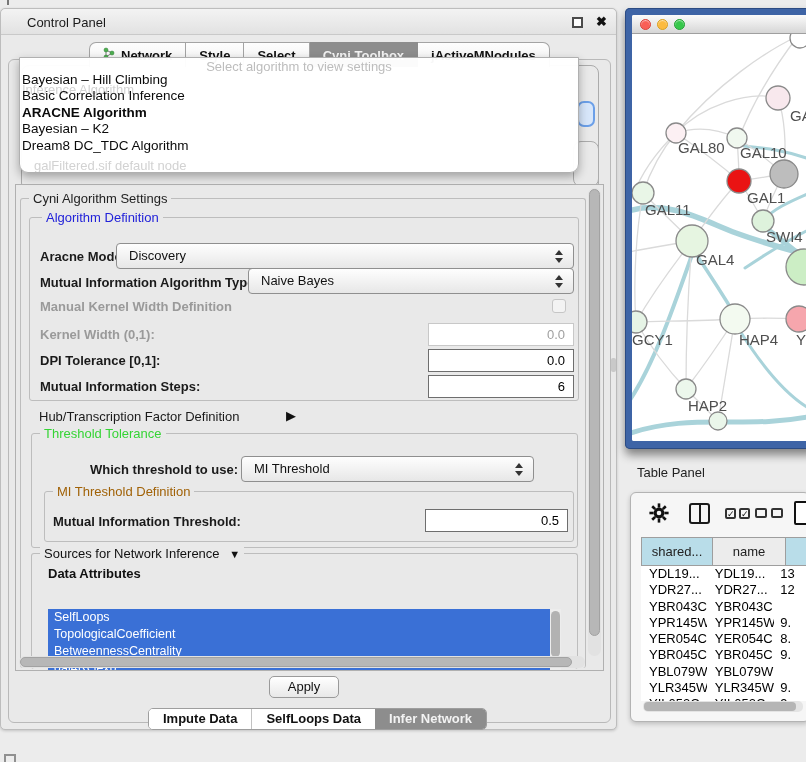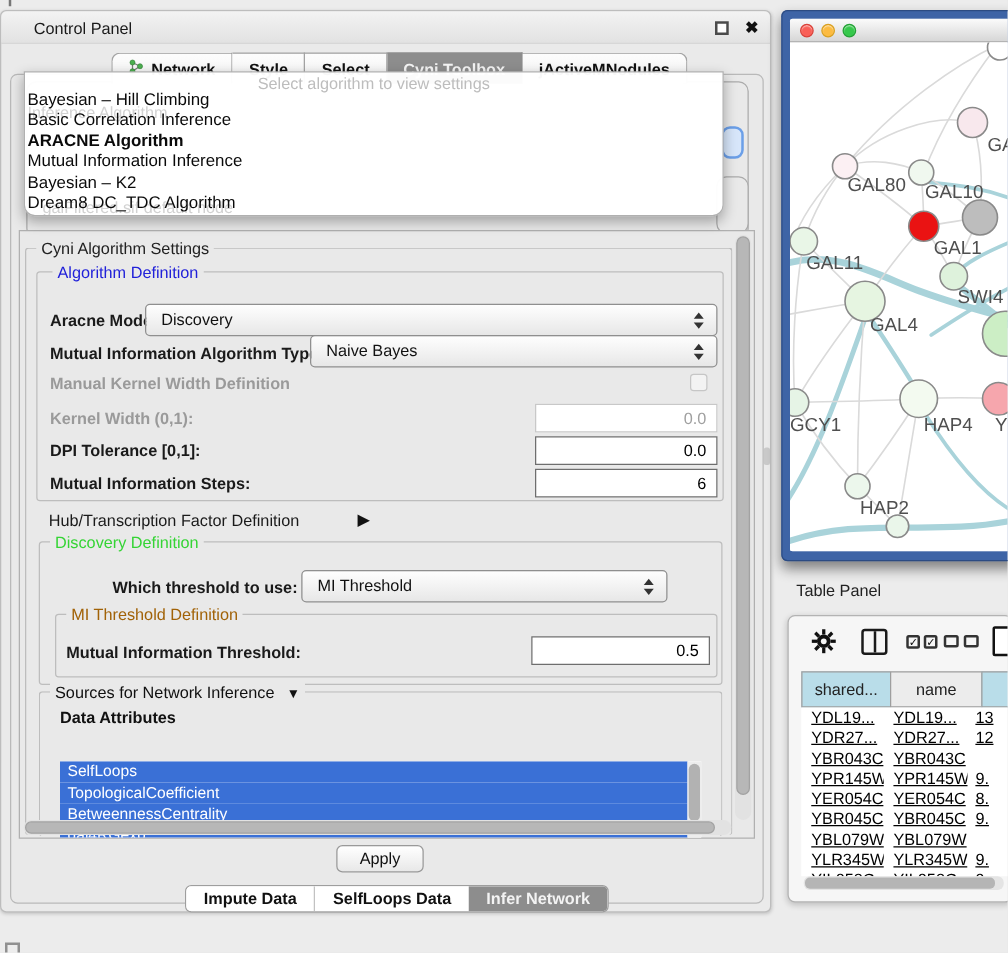--- a/index.html
+++ b/index.html
@@ -129,21 +129,21 @@
   .bx  { width:12px; height:10px; border:2px solid #333; border-radius:2px; }
   .tb-doc { position:absolute; left:163px; top:8px; width:18px; height:24px; border:2px solid #111; border-radius:2px; background:#fff; }
 
   .t-header { position:absolute; left:10px; top:44px; display:flex; }
   .t-h { height:29px; border:1px solid #9e9e9e; margin-right:-1px; font-size:13px; color:#222; text-align:center; line-height:27px; }
   .t-h.c1 { width:72px; background:#b9dde9; }
   .t-h.c2 { width:74px; background:#ececec; }
   .t-h.c3 { width:60px; background:#b9dde9; }
   .t-rows { position:absolute; left:10px; top:73px; width:170px; height:135px; overflow:hidden; background:#fff; }
   .t-row { height:16.3px; line-height:16.3px; font-size:13px; color:#000; white-space:nowrap; display:flex; }
-  .t-row span { display:inline-block; overflow:hidden;text-decoration:underline; }
+  .t-row span { display:inline-block; overflow:hidden; }
   .t-c1 { width:72px; padding-left:8px; }
   .t-c2 { width:74px; padding-left:8px; }
   .t-c3 { width:40px; padding-left:6px; }
   .t-hscroll { position:absolute; left:12px; top:208px; width:160px; height:11px; background:#e4e4e4; border-radius:5px; }
   .t-hthumb { position:absolute; left:1px; top:1px; width:152px; height:9px; background:#b5b5b5; border-radius:4px; }
 
   .mini-icon { position:absolute; left:4px; top:754px; width:12px; height:12px; border:2px solid #909090; background:#ededed; }
   .top-tick { position:absolute; left:7px; top:0; width:2px; height:5px; background:#777; }
 </style>
 </head>
@@ -200,21 +200,20 @@
     <div class="dd-overlay">
       <div class="dd-placeholder">Select algorithm to view settings</div>
       <div id="ghosts">
           <div class="dd-ghost" style="left: 2px; top: 24px;">Inference Algorithm</div>
           <div class="dd-ghost" style="left: 14px; top: 100px;">galFiltered.sif default node</div>
         </div>
       <div class="dd-items">
           <div class="dd-item">Bayesian – Hill Climbing</div>
           <div class="dd-item">Basic Correlation Inference</div>
           <div class="dd-item bold">ARACNE Algorithm</div>
-          <div class="dd-item">Mutual Information Inference</div>
           <div class="dd-item">Bayesian – K2</div>
           <div class="dd-item">Dream8 DC_TDC Algorithm</div>
         </div>
     </div>
 
     <div class="settings">
       <div class="group cyni-group">
         <span class="group-label">Cyni Algorithm Settings</span>
 
         <div class="group algo-group">
@@ -248,21 +247,21 @@
           <input class="tfield" style="left: 398px; top: 131px; width: 146px;" readonly="" value="0.0">
 
           <span class="lbl" style="left:10px; top:161px;">Mutual Information Steps:</span>
           <input class="tfield" style="left: 398px; top: 157px; width: 146px;" readonly="" value="6">
         </div>
 
         <span class="lbl plain" style="left:18px; top:210px;">Hub/Transcription Factor Definition</span>
         <span class="tri" style="position:absolute; left:265px; top:209px; font-size:13px;">▶</span>
 
         <div class="group thr-group">
-          <span class="group-label">Discovery Definition</span>
+          <span class="group-label">Threshold Tolerance</span>
 
           <span class="lbl" style="left:58px; top:28px;">Which threshold to use:</span>
           <div class="combo" style="left:209px; top:22px; width:293px;">
             <span>MI Threshold</span>
             <span class="spinner">
                 <i class="up"></i>
                 <i class="dn"></i>
               </span>
           </div>
 

